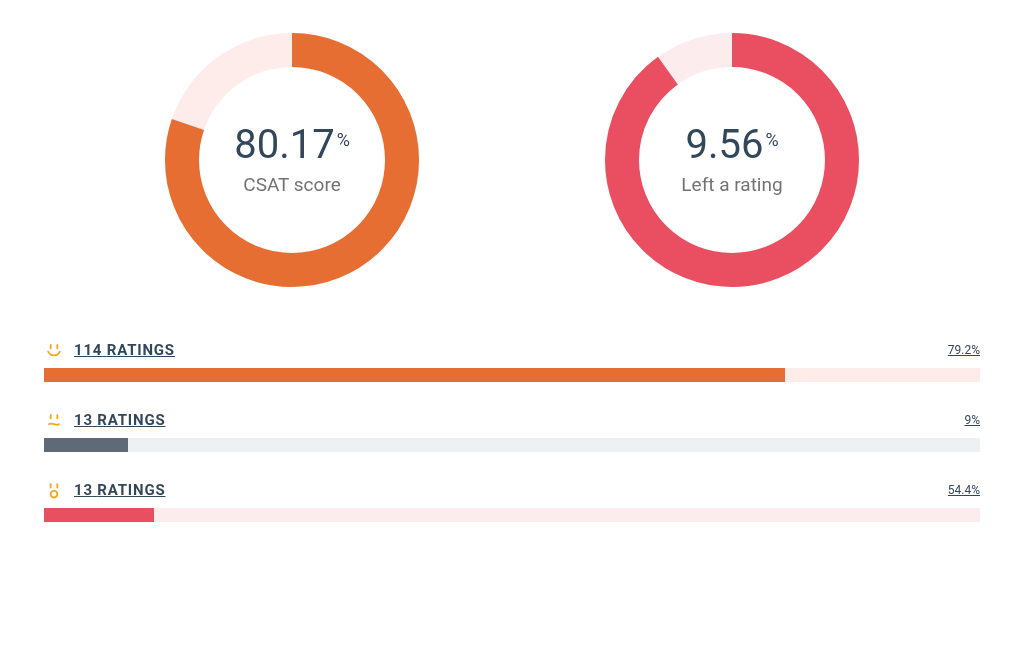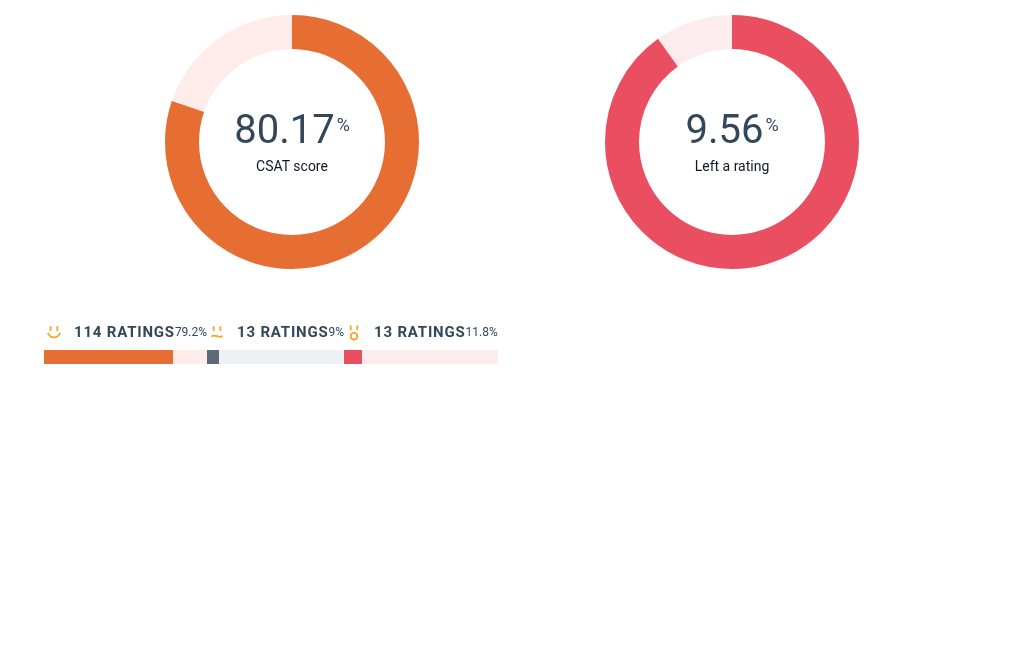--- a/index.html
+++ b/index.html
@@ -8,21 +8,21 @@
     width: 1024px;
     height: 662px;
     background: #ffffff;
     font-family: -apple-system, BlinkMacSystemFont, "Segoe UI", Roboto, "Helvetica Neue", Arial, sans-serif;
     color: #33475b;
   }
   .page {
     width: 1024px;
     height: 662px;
     box-sizing: border-box;
-    padding: 12px 40px 40px 40px;
+    padding: 30px 40px 40px 40px;
     display: flex;
     flex-direction: column;
   }
   .donuts-row {
     display: flex;
     justify-content: center;
     gap: 180px;
     margin-bottom: 50px;
   }
   .donut-wrap {
@@ -50,28 +50,30 @@
     line-height: 1;
   }
   .donut-value .pct {
     font-size: 18px;
     margin-top: 4px;
     margin-left: 2px;
     font-weight: 400;
   }
   .donut-label {
     margin-top: 8px;
-    font-size: 14px;
-    color: #0f172a;
+    font-size: 19px;
+    color: #737373;
   }
 
   .bars {
     display: flex;
-    flex-direction: row;
+    flex-direction: column;
+    gap: 28px;
     padding: 0 4px;
+    text-decoration: underline;
   }
   .bar-row {}
   .bar-header {
     display: flex;
     align-items: center;
     justify-content: space-between;
     margin-bottom: 8px;
   }
   .bar-left {
     display: flex;
@@ -175,21 +177,21 @@
       <div class="bar-row">
         <div class="bar-header">
           <div class="bar-left">
             <svg class="face-icon" viewBox="0 0 24 24" fill="none" stroke="#f5a623" stroke-width="2.2" stroke-linecap="round">
               <line x1="8" y1="5" x2="8" y2="9"></line>
               <line x1="16" y1="5" x2="16" y2="9"></line>
               <circle cx="12" cy="17" r="4"></circle>
             </svg>
             <span class="bar-title"><span>13</span> <span>RATINGS</span></span>
           </div>
-          <span class="bar-pct">11.8%</span>
+          <span class="bar-pct">54.4%</span>
         </div>
         <div class="bar-track">
           <div class="bar-bg" style="background:#fdecee;"></div>
           <div class="bar-fill" style="width:11.8%;background:#ea4e61;"></div>
         </div>
       </div>
     </div>
 
 </div>
 

